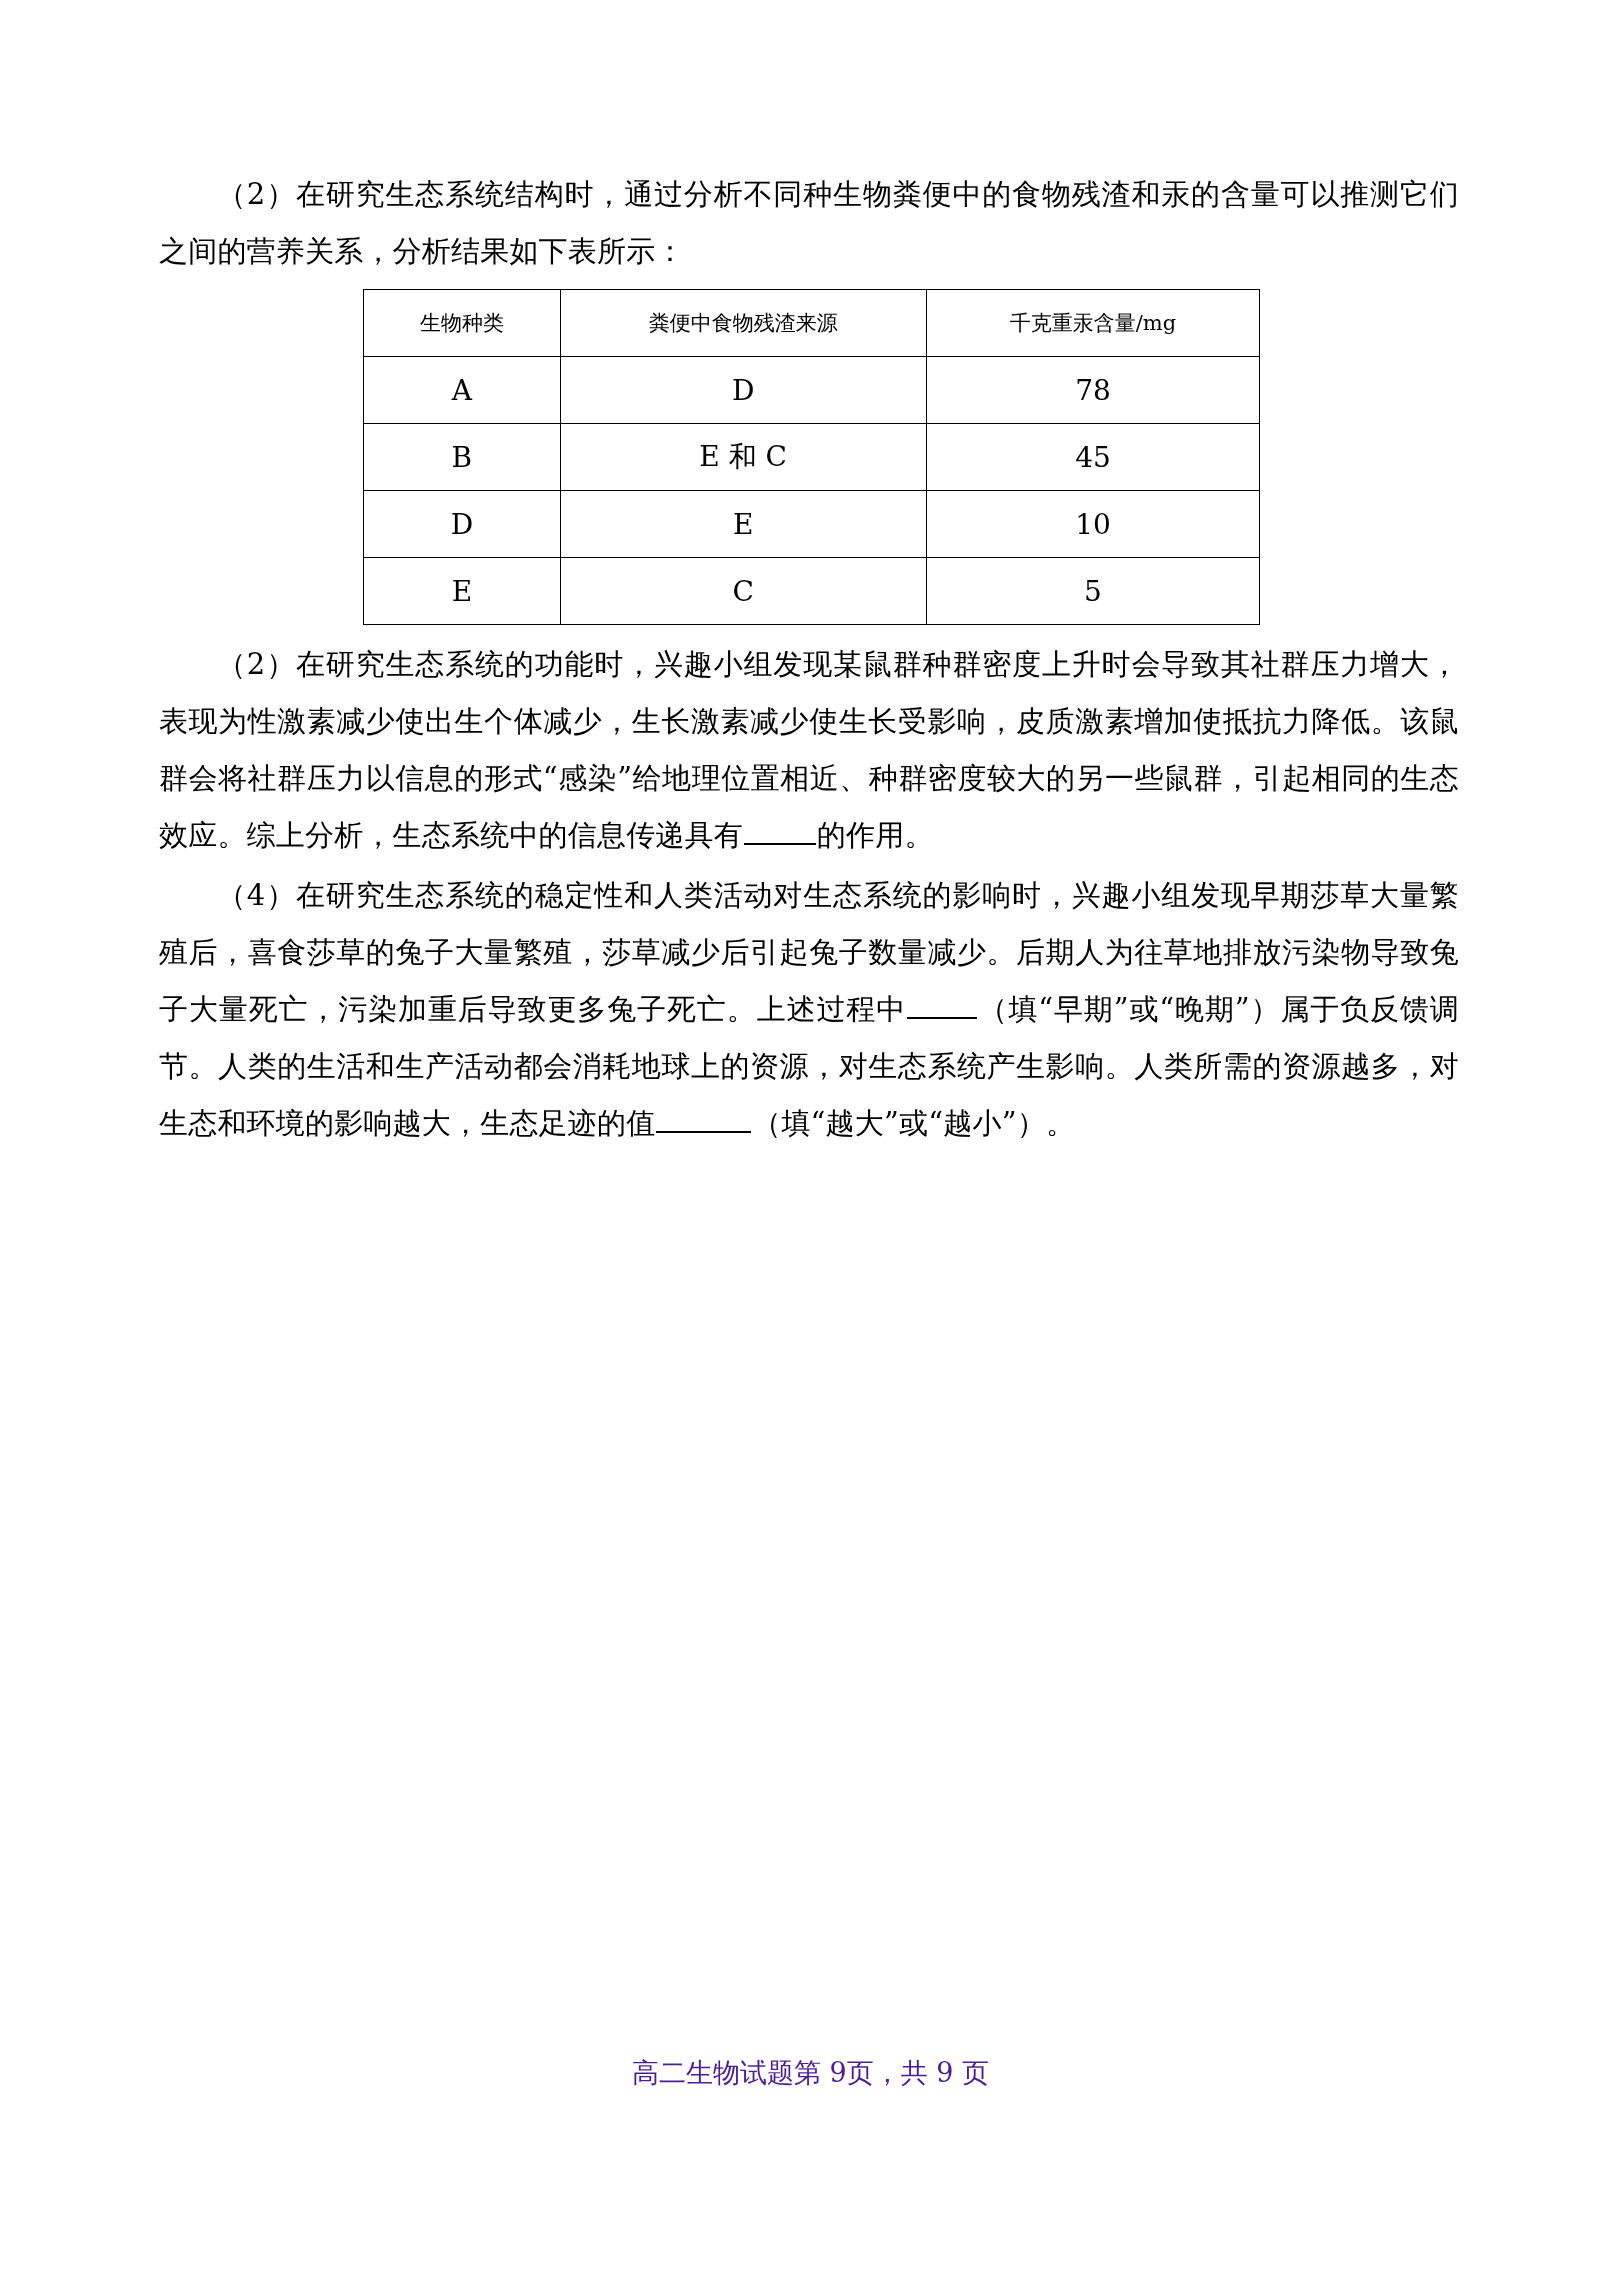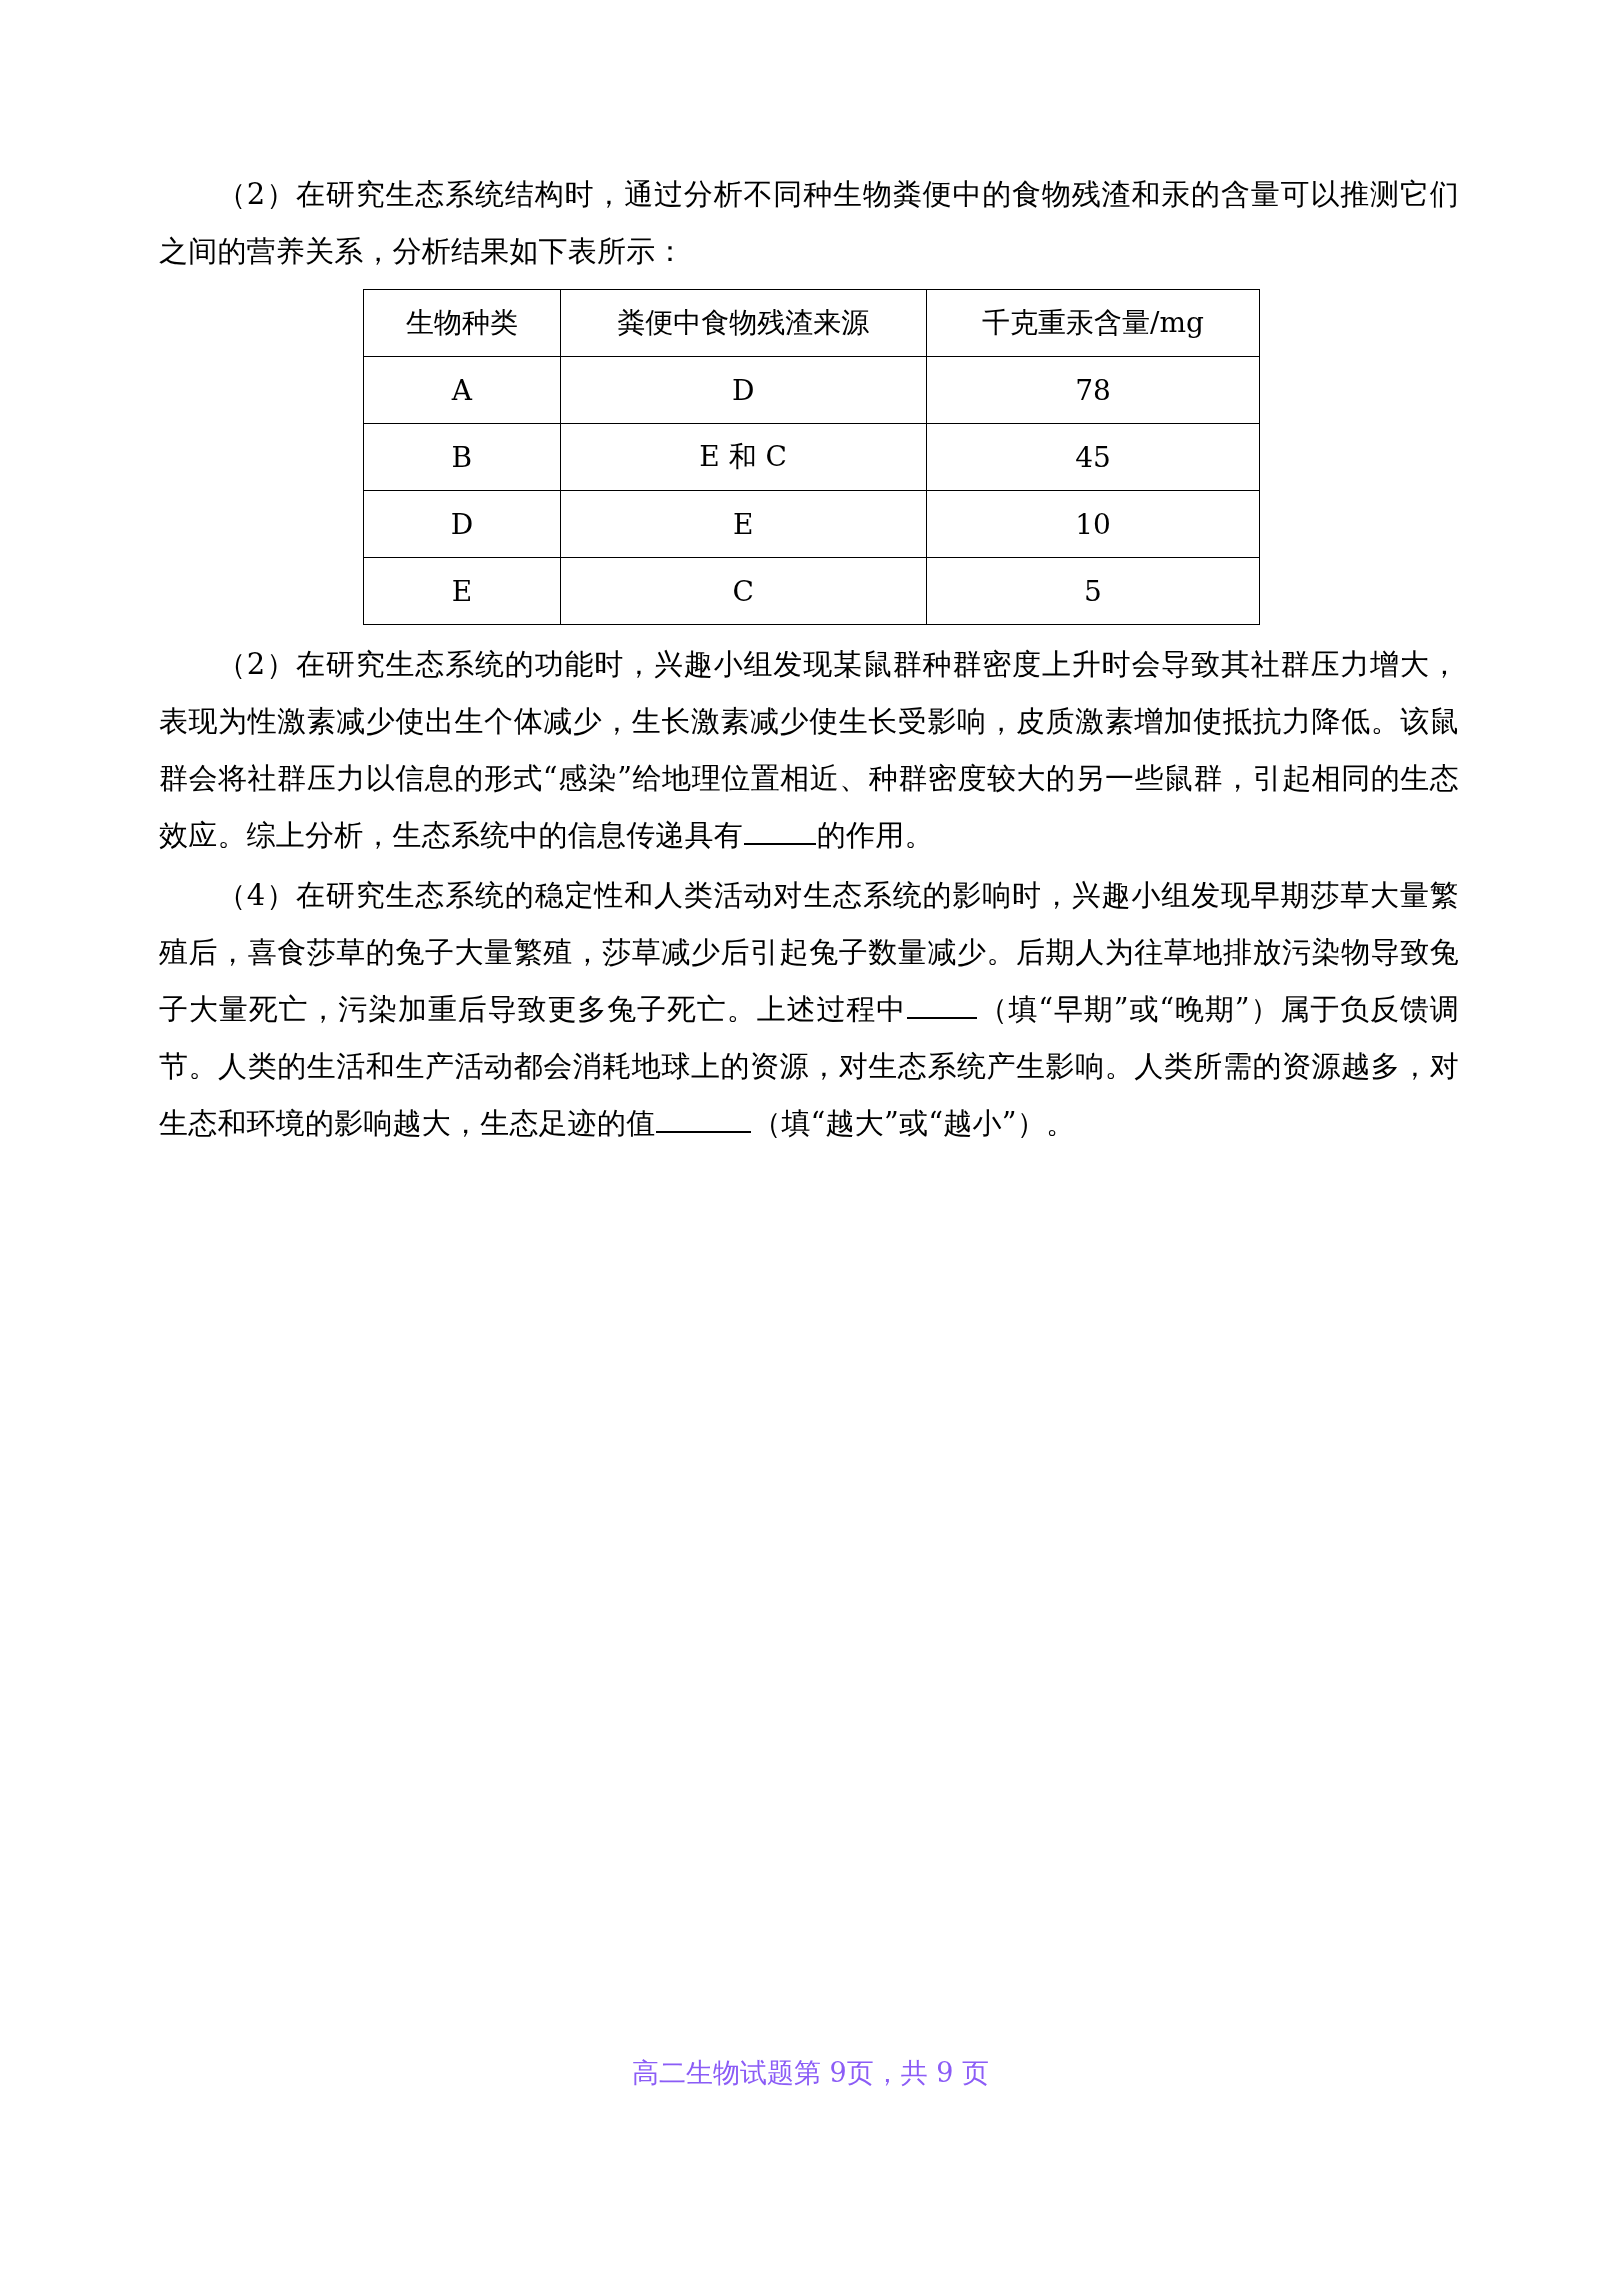--- a/index.html
+++ b/index.html
@@ -80,33 +80,33 @@
     height: 66px;
     font-weight: normal;
     padding: 0 5.4px;
     font-family: "DejaVu Serif", "Liberation Serif", serif;
   }
   table.data .c0 { width: 185px; }
   table.data .c1 { width: 354px; }
   table.data .c2 { width: 322px; }
 
   .tbl-head td {
-    font-size: 28px;
+    font-size: 21px;
   }
 
   
   .footer {
     position: absolute;
     left: 0;
     top: 2055px;
     width: 1621px;
     text-align: center;
     font-size: 27px;
     font-family: "DejaVu Serif", "Liberation Serif", serif;
-    color: #8b5cf6;
+    color: #4c1d95;
   }
 </style>
 </head>
 <body>
 
 <div class="page">
 
   <div class="content">
 
     <p class="para indent">（2）在研究生态系统结构时，通过分析不同种生物粪便中的食物残渣和汞的含量可以推测它们之间的营养关系，分析结果如下表所示：</p>

